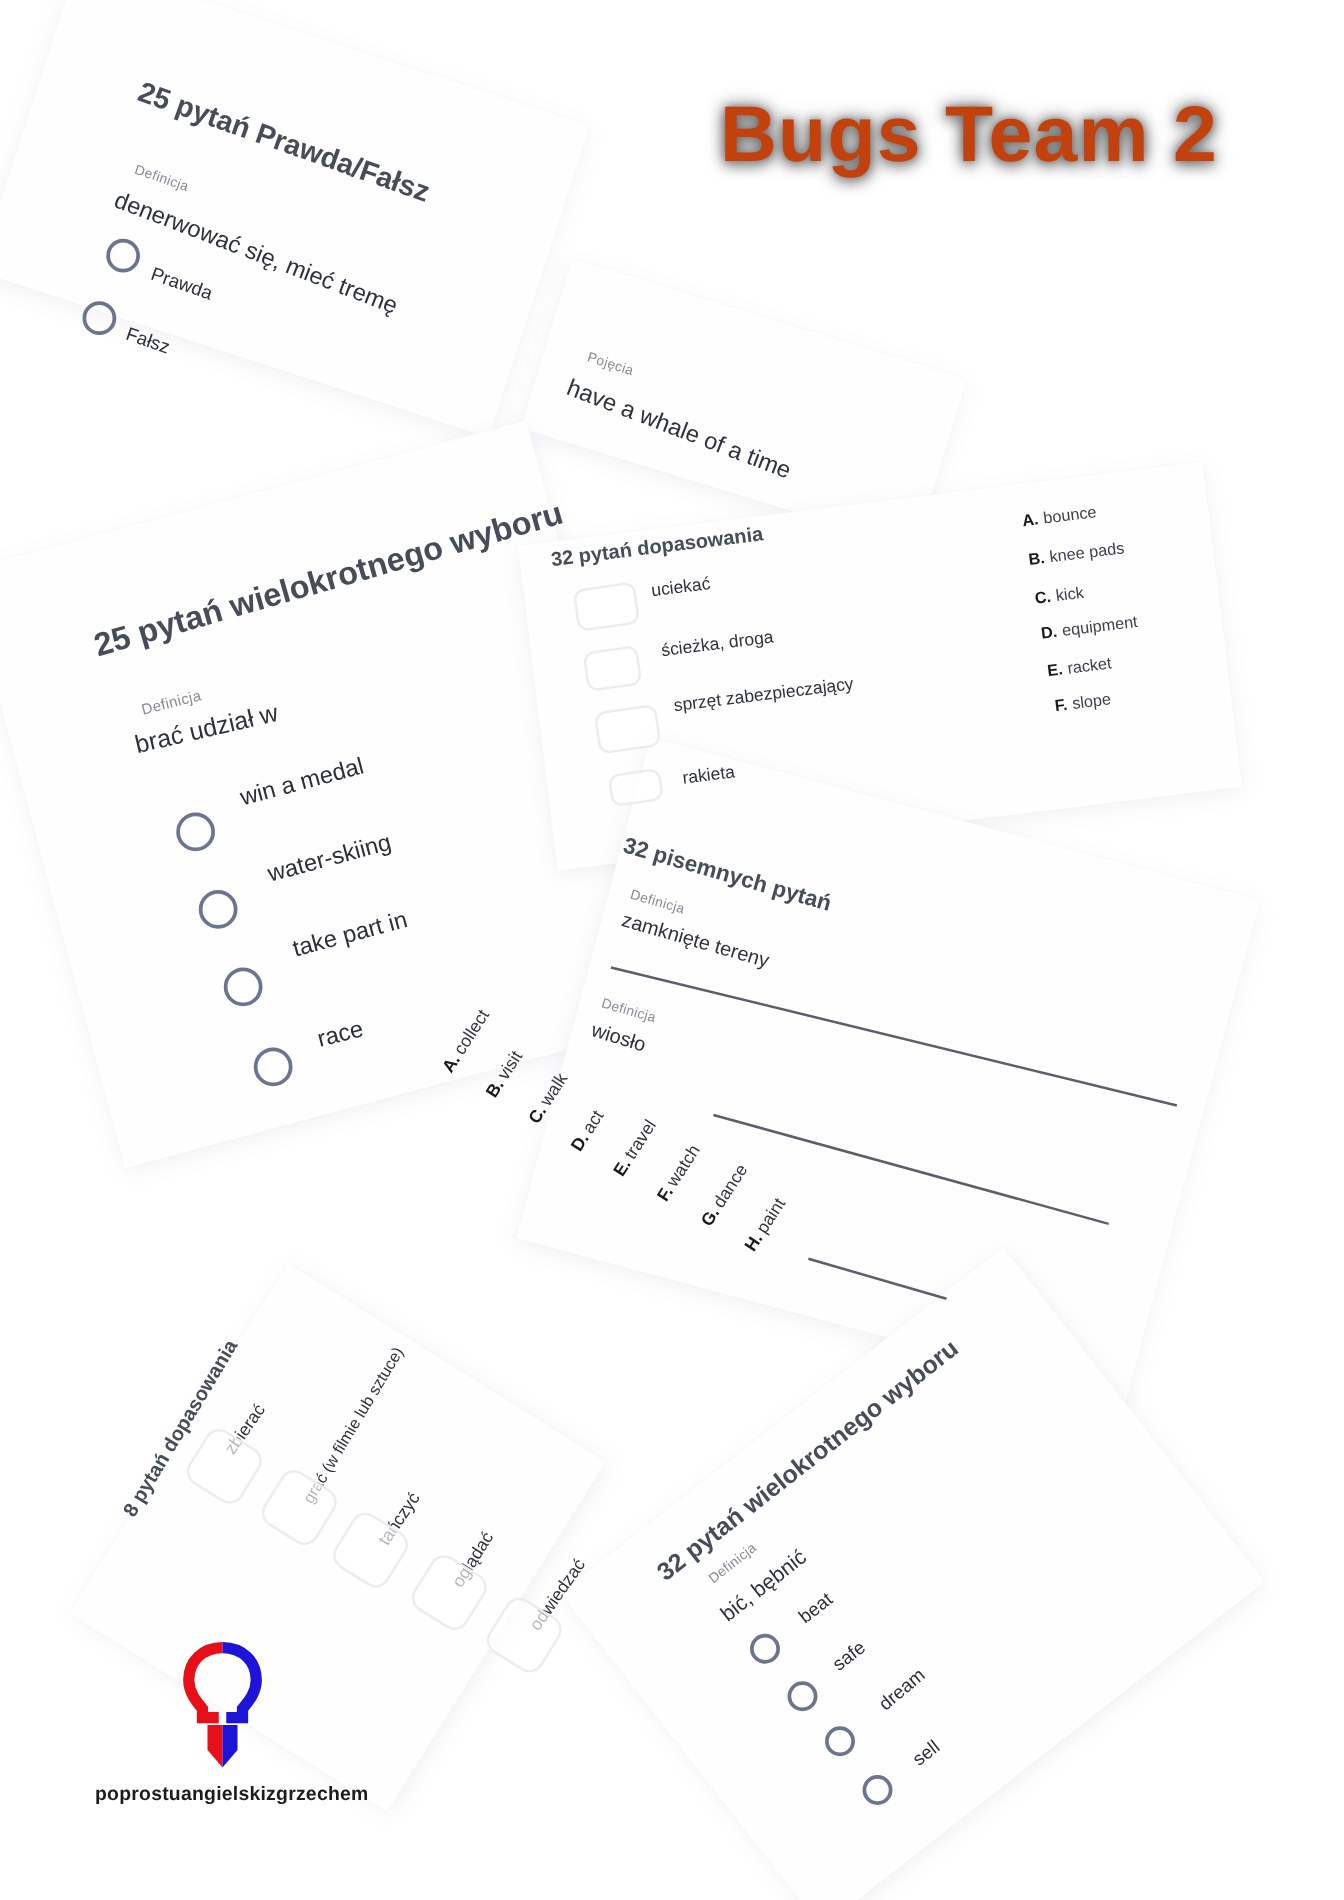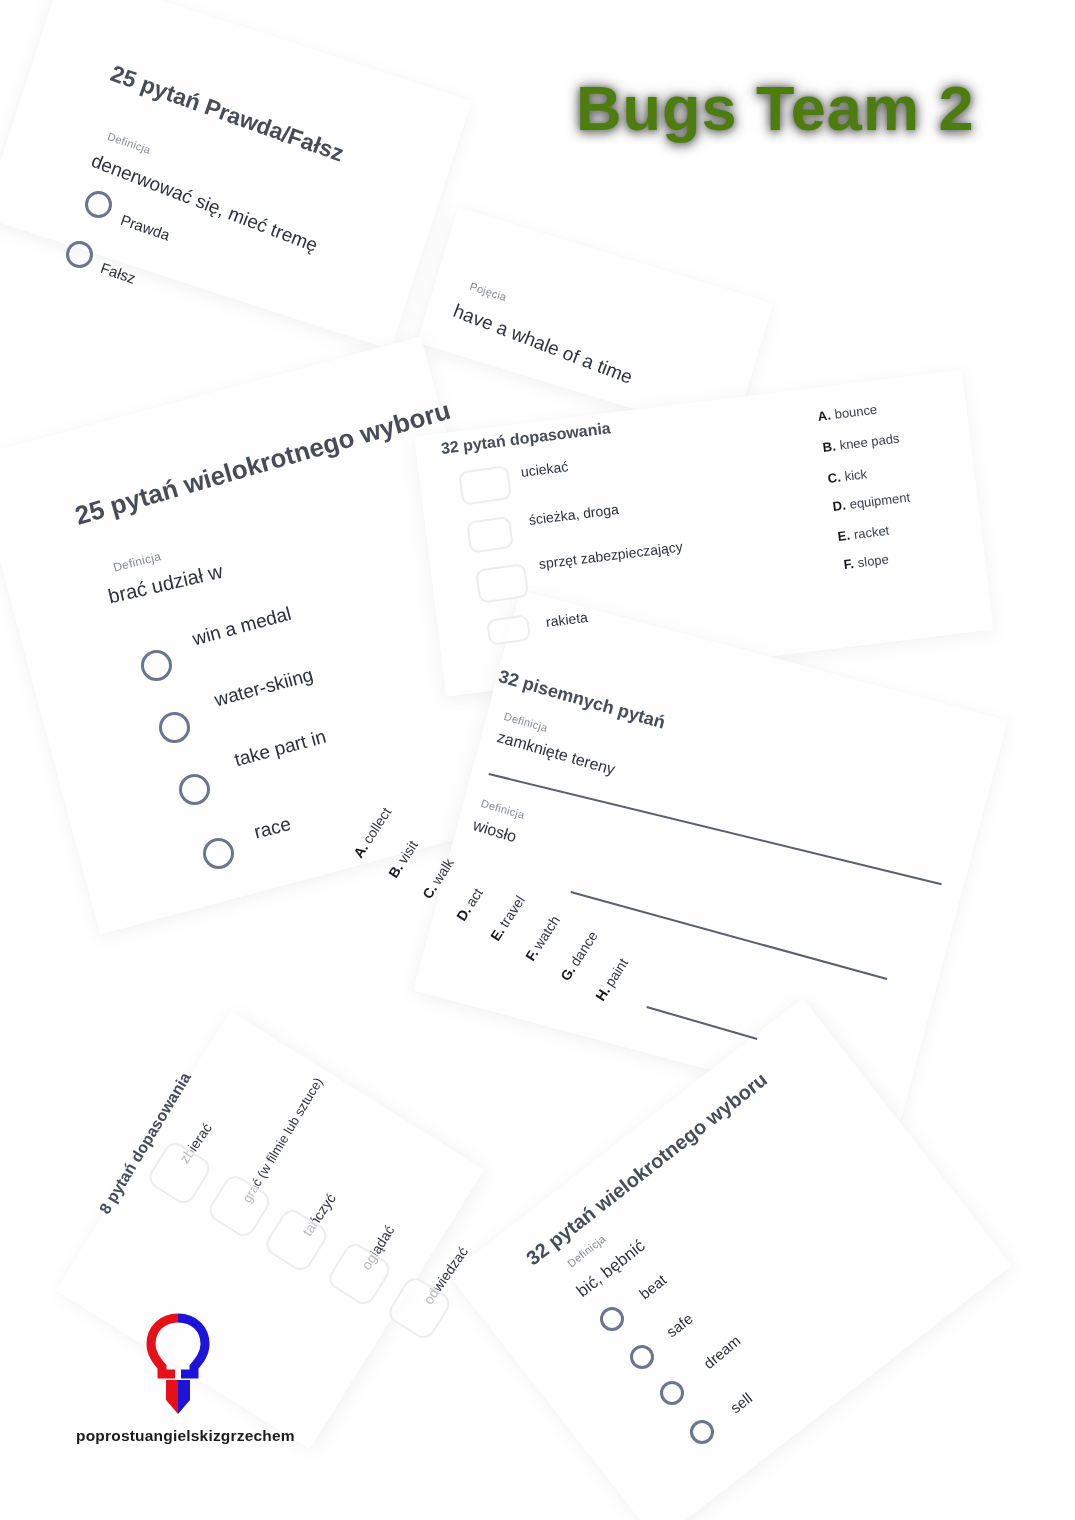--- a/index.html
+++ b/index.html
@@ -14,21 +14,21 @@
   .radio{position:absolute;border:3px solid #6b7590;border-radius:50%;box-sizing:border-box;background:transparent;}
   .mbox{position:absolute;border:2px solid #ededf0;border-radius:9px;box-sizing:border-box;
         background:rgba(255,255,255,.65);transform-origin:0 0;}
   .wline{position:absolute;height:1.5px;background:#5a5f6a;transform-origin:0 0;}
   .ansrow{font-size:13px;}
   .ansrow .letter{font-weight:700;color:#17191f;margin-right:4px;}
   .ansrow .word{color:#3c404a;}
   .bank{font-size:14px;}
   .bank .letter{font-weight:700;color:#17191f;margin-right:3px;}
   .bank .word{color:#33363f;}
-  .bugs-title{position:absolute;font-weight:800;font-size:63px;letter-spacing:1px;color:#4d7c0f;
+  .bugs-title{position:absolute;font-weight:800;font-size:63px;letter-spacing:1px;color:#c2410c;
       -webkit-text-stroke:2px #ffffff;paint-order:stroke fill;
       text-shadow:0 0 14px rgba(70,70,70,.8),0 0 5px rgba(115,115,115,.55),0 3px 10px rgba(60,60,60,.5);}
   .logo-text{position:absolute;font-weight:700;font-size:15.5px;color:#1c1c1c;letter-spacing:.2px;}
 </style>
 </head>
 <body>
 
 <div class="page">
 
   <div class="sheet" style="left:12px;top:28px;width:430px;height:262px;transform:rotate(18deg);"></div>

